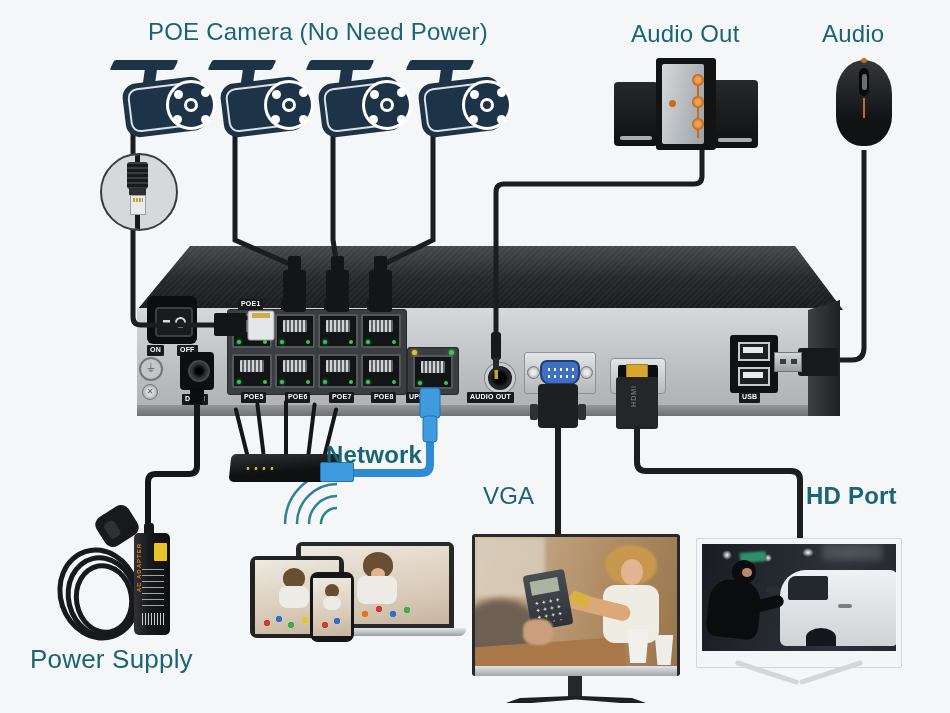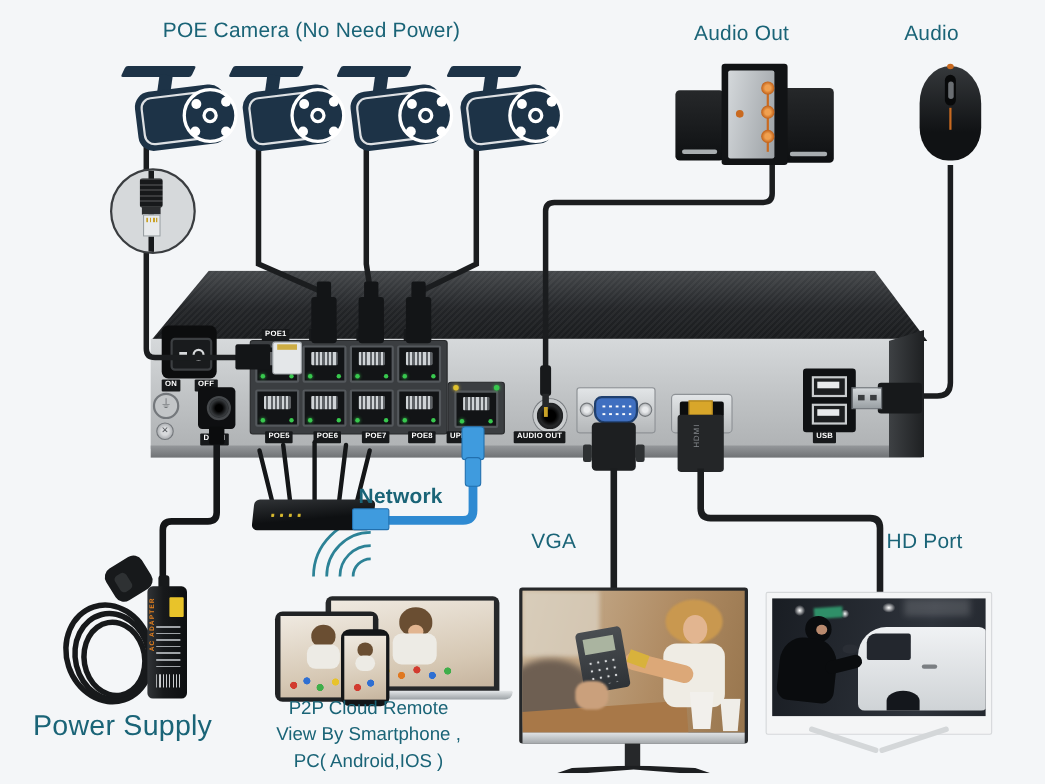--- a/index.html
+++ b/index.html
@@ -1,20 +1,20 @@
 <!DOCTYPE html>
 <html><head>
 <meta charset="utf-8">
 <style>
   html,body{margin:0;padding:0;}
   #canvas{position:relative;width:950px;height:713px;background:#f4f6f8;overflow:hidden;
           font-family:"Liberation Sans",sans-serif;}
   .abs{position:absolute;}
   
-  .heading{position:absolute;color:#1a6477;font-size:19px;letter-spacing:.2px;white-space:pre;z-index:50;}
+  .heading{position:absolute;color:#1a6477;font-size:24px;letter-spacing:.2px;white-space:pre;z-index:50;}
   .caption{position:absolute;color:#1a6477;font-size:17px;line-height:24px;text-align:center;z-index:50;}
   
   .chip{position:absolute;background:#17191b;color:#fff;font-size:7px;font-weight:bold;
         padding:1px 3px;border-radius:1px;line-height:1.25;letter-spacing:.2px;z-index:12;}
   
   .nvr-top{position:absolute;left:137px;top:246px;width:706px;height:64px;z-index:10;
      clip-path:polygon(53px 0,658px 0,706px 64px,0 64px);
      background:
        repeating-linear-gradient(135deg,rgba(255,255,255,.04) 0 2px,rgba(0,0,0,0) 2px 4px),
        linear-gradient(#45484b,#232528 55%,#191b1d);}
@@ -471,21 +471,16 @@
     <div class="cyl"></div>
     <div class="collar"></div>
     <div class="rjw"></div>
   </div>
 
   <div class="heading" style="left:148px;top:18px;">POE Camera (No Need Power)</div>
   <div class="heading" style="left:631px;top:20px;">Audio Out</div>
   <div class="heading" style="left:822px;top:20px;">Audio</div>
   <div class="heading" style="left:326px;top:441px;font-weight:bold;">Network</div>
   <div class="heading" style="left:483px;top:482px;">VGA</div>
-  <div class="heading" style="left:806px;top:482px;">HD Port</div>
+  <div class="heading" style="left:806px;top:482px;font-weight:bold;">HD Port</div>
   <div class="heading" style="left:30px;top:644px;font-size:26px;">Power Supply</div>
-  <div class="caption" style="left:230px;top:632px;width:210px;">
-    <div>P2P Cloud Remote</div>
-    <div>View By Smartphone ,</div>
-    <div>PC( Android,IOS )</div>
-  </div>
 
 </div>
 
 </body></html>

